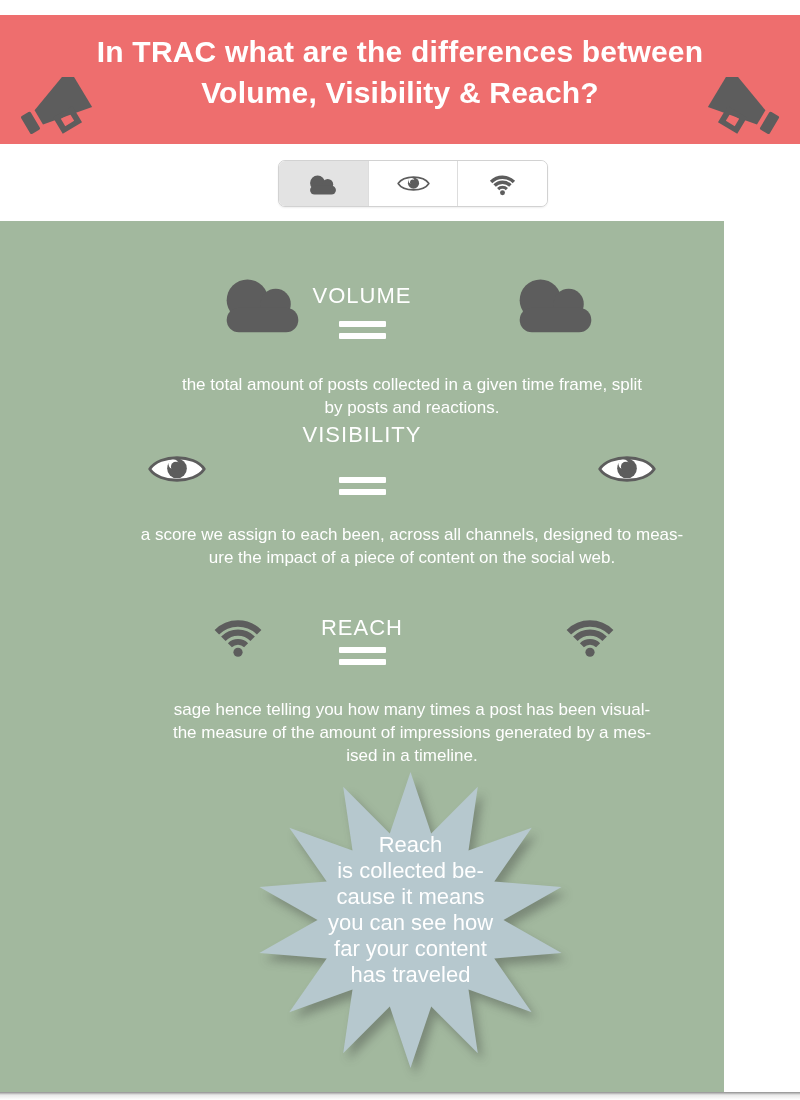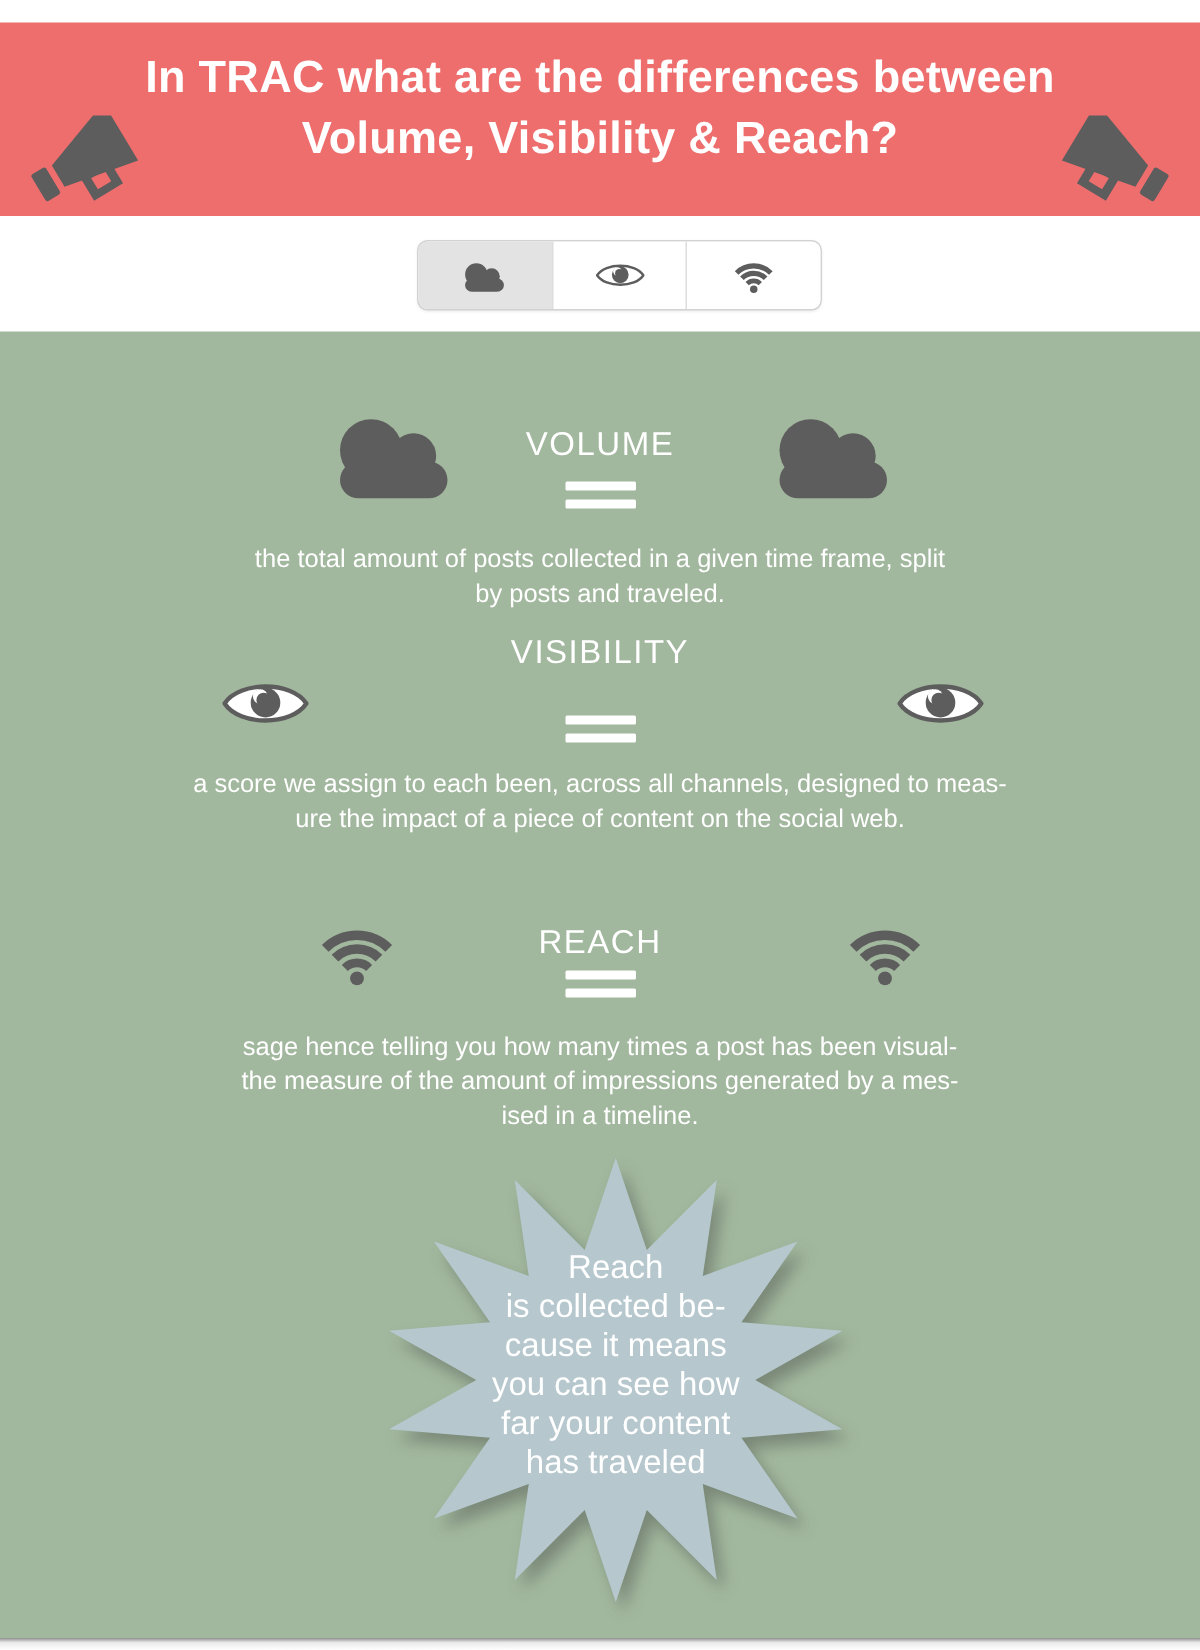--- a/index.html
+++ b/index.html
@@ -37,21 +37,21 @@
     flex:1 1 0; border:none; margin:0; padding:0; background:#fff;
     display:flex; align-items:center; justify-content:center; cursor:pointer;
     color:var(--icon-gray,#5d5d5d);
   }
   .tb-btn + .tb-btn { border-left:1px solid #ddd; }
   .tb-btn.active { background:var(--active-btn,#e3e3e3); }
   .tb-icon { overflow:visible; }
 
   
   .content {
-    position:absolute; top:221px; left:0; width:800px; height:871px;
+    position:absolute; top:221px; left:0; width:724px; height:871px;
     background:var(--content-bg,#a2b89e); color:#fff;
   }
   .side-icon { position:absolute; color:var(--icon-gray,#5d5d5d); overflow:visible; }
   .cloud-l { left:215px; top:49px;  width:95px; height:66px; }
   .cloud-r { left:508px; top:49px;  width:95px; height:66px; }
   .eye-l   { left:148px; top:229px; width:58px; height:38px; }
   .eye-r   { left:598px; top:229px; width:58px; height:38px; }
   .wifi-l  { left:208px; top:391px; width:60px; height:46px; }
   .wifi-r  { left:560px; top:391px; width:60px; height:46px; }
 
@@ -64,21 +64,21 @@
   .h-reach      { top:394px; }
 
   .equals { position:absolute; left:0; width:100%; display:flex; flex-direction:column; align-items:center; }
   .equals .bar { width:47px; height:6px; background:#fff; border-radius:1px; }
   .equals .bar + .bar { margin-top:6px; }
   .eq-volume     { top:100px; }
   .eq-visibility { top:256px; }
   .eq-reach      { top:426px; }
 
   .desc {
-    position:absolute; left:90px; width:620px; margin:0; text-align:center;
+    position:absolute; left:90px; width:620px; margin:12px; text-align:center;
     font-size:17px; line-height:23px; font-weight:400; color:#fff;
   }
   .d-volume     { top:140px; }
   .d-visibility { top:290px; }
   .d-reach      { top:465px; }
   .desc span { display:block; }
 
   
   .starburst { position:absolute; left:253px; top:549px; width:315px; height:300px; }
   .starburst svg { position:absolute; left:0; top:0; overflow:visible;
@@ -171,21 +171,21 @@
       <svg class="side-icon cloud-r" viewBox="0 0 100 70">
           <use href="#sym-cloud"></use>
         </svg>
       <h2 class="section-heading h-volume">VOLUME</h2>
       <div class="equals eq-volume">
           <span class="bar"></span>
           <span class="bar"></span>
         </div>
       <p class="desc d-volume">
         <span>the total amount of posts collected in a given time frame, split</span>
-        <span>by posts and traveled.</span>
+        <span>by posts and reactions.</span>
       </p>
     </section>
 
     <section>
       <svg class="side-icon eye-l" viewBox="0 0 100 64">
           <use href="#sym-eye"></use>
         </svg>
       <svg class="side-icon eye-r" viewBox="0 0 100 64">
           <use href="#sym-eye"></use>
         </svg>

